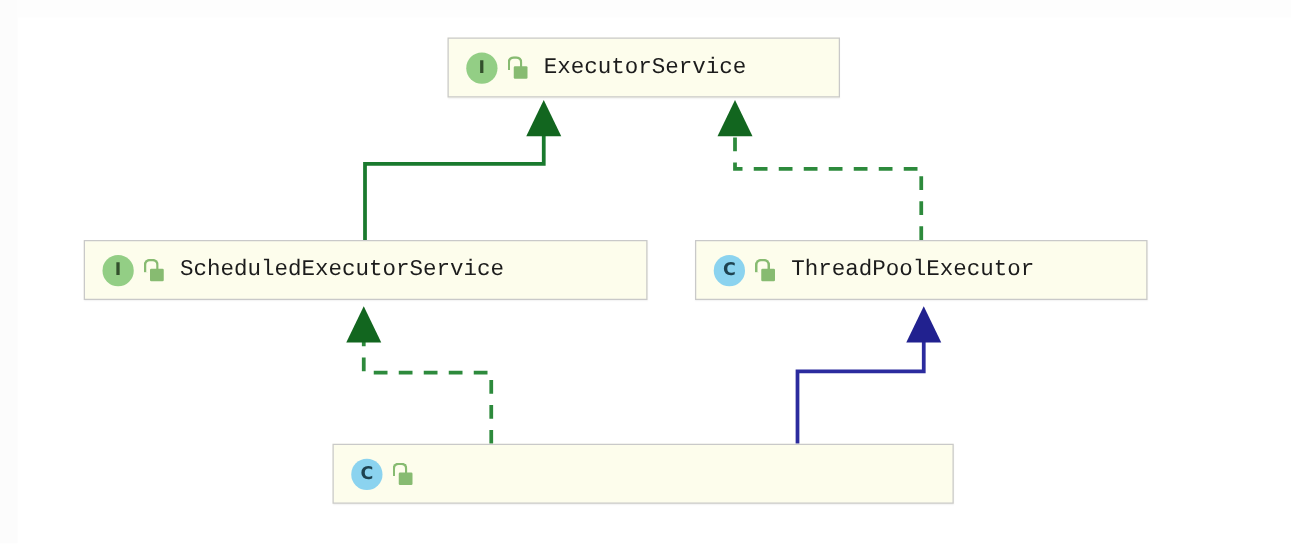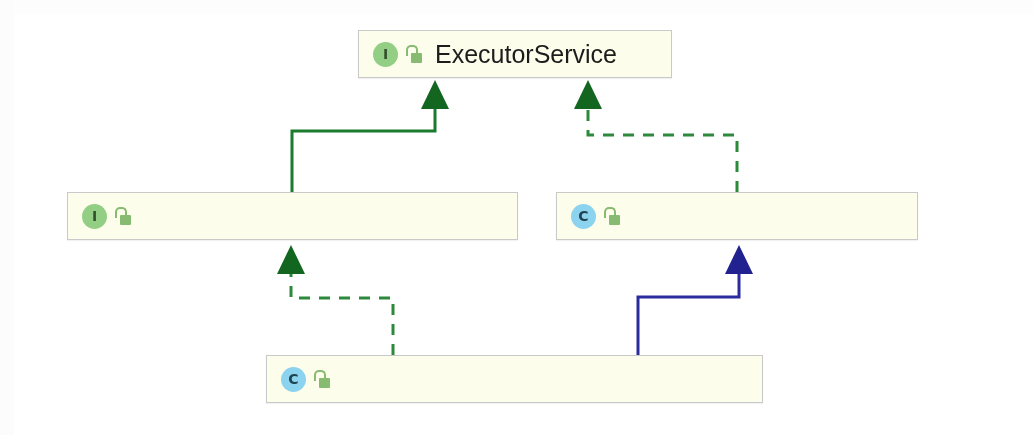--- a/index.html
+++ b/index.html
@@ -44,22 +44,22 @@
     position: absolute;
     box-sizing: border-box;
     background: #fdfdec;
     border: 1px solid #c9c9c9;
     display: flex;
     align-items: center;
     padding: 0 12px 0 14px;
     box-shadow: 0 1px 1px rgba(0,0,0,0.05);
   }
   .node-label {
-    font-family: Liberation Sans, sans-serif;
-    font-size: 25px;
+    font-family: Liberation Mono, monospace;
+    font-size: 18px;
     color: #1c1c1c;
     letter-spacing: 0px;
     white-space: nowrap;
     margin-left: 12px;
   }
 
   
   .type-badge {
     flex: 0 0 auto;
     width: 25px;
@@ -148,28 +148,30 @@
     </span>
     <span class="node-label">ExecutorService</span>
   </div>
 
   <div class="node" style="left:67px; top:192px; width:451px; height:48px;">
     <span class="type-badge interface">I</span>
     <span class="lock-icon">
       <span class="shackle"></span>
         <span class="body"></span>
     </span>
+    <span class="node-label">ScheduledExecutorService</span>
   </div>
 
   <div class="node" style="left:556px; top:192px; width:362px; height:48px;">
     <span class="type-badge class">C</span>
     <span class="lock-icon">
       <span class="shackle"></span>
         <span class="body"></span>
     </span>
+    <span class="node-label">ThreadPoolExecutor</span>
   </div>
 
   <div class="node" style="left:266px; top:355px; width:497px; height:48px;">
     <span class="type-badge class">C</span>
     <span class="lock-icon">
       <span class="shackle"></span>
         <span class="body"></span>
     </span>
   </div>
 

